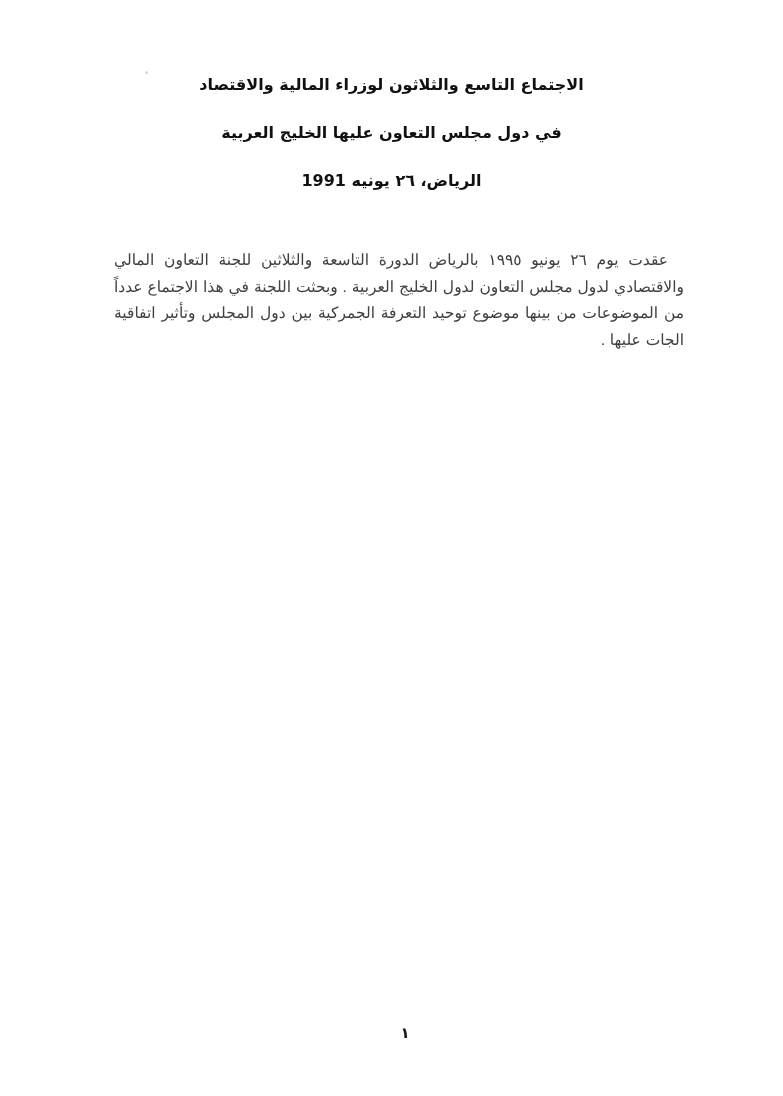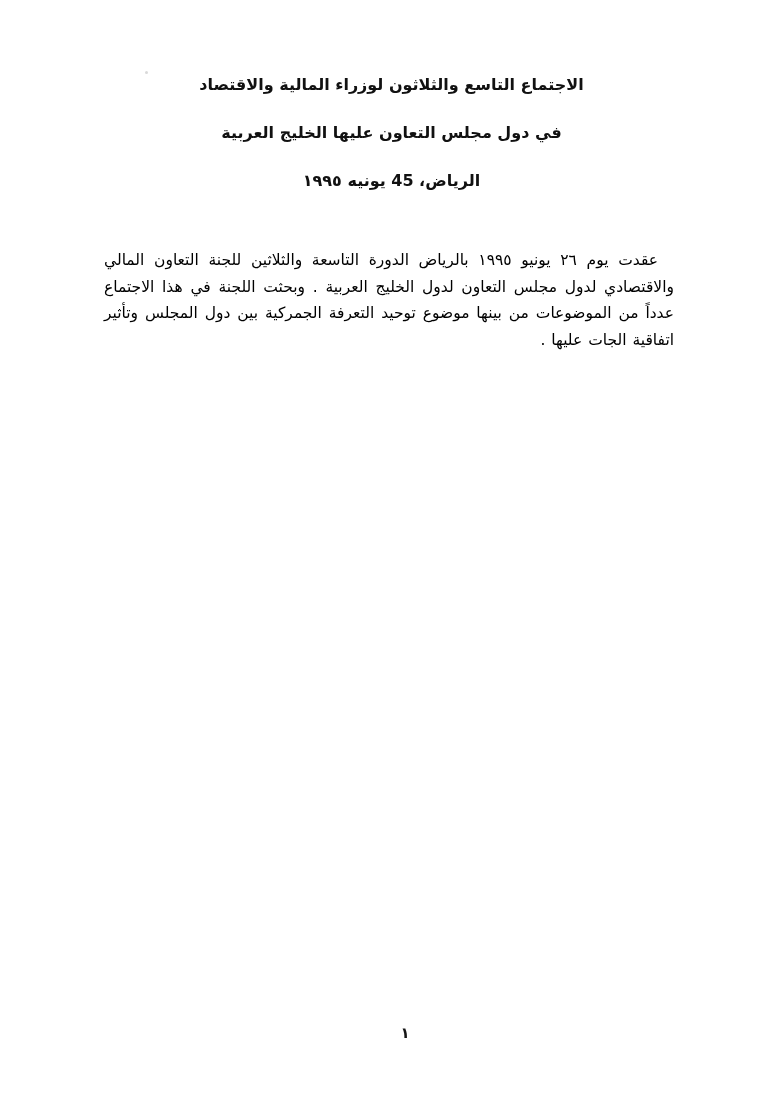--- a/index.html
+++ b/index.html
@@ -27,29 +27,30 @@
   .title-line {
     font-size: 16px;
     font-weight: bold;
     line-height: 22px;
     margin-bottom: 26px;
     letter-spacing: 0.2px;
   }
   .body-paragraph {
     position: absolute;
     top: 247px;
-    right: 109px;
+    right: 99px;
     width: 570px;
     direction: rtl;
     text-align: justify;
     text-indent: 16px;
     font-size: 15.5px;
     line-height: 26.5px;
-    color: #000000;
+    color: #404040;
     word-spacing: 1px;
+    font-family: Liberation Serif, serif;
   }
   .scan-speck {
     position: absolute;
     top: 71px;
     left: 145px;
     width: 3px;
     height: 3px;
     border-radius: 50%;
     background: #d9d9d9;
   }
@@ -68,20 +69,20 @@
 </head>
 <body>
 
 <div class="page">
 
   <div class="scan-speck"></div>
 
   <div class="title-block">
     <div class="title-line">الاجتماع التاسع والثلاثون لوزراء المالية والاقتصاد</div>
     <div class="title-line">في دول مجلس التعاون عليها الخليج العربية</div>
-    <div class="title-line">الرياض، 45 يونيه ١٩٩٥</div>
+    <div class="title-line">الرياض، ٢٦ يونيه 1991</div>
   </div>
 
   <div class="body-paragraph">عقدت يوم ٢٦ يونيو ١٩٩٥ بالرياض الدورة التاسعة والثلاثين للجنة التعاون المالي والاقتصادي لدول مجلس التعاون لدول الخليج العربية . وبحثت اللجنة في هذا الاجتماع عدداً من الموضوعات من بينها موضوع توحيد التعرفة الجمركية بين دول المجلس وتأثير اتفاقية الجات عليها .</div>
 
   <div class="page-number">١</div>
 
 </div>
 
 </body></html>

